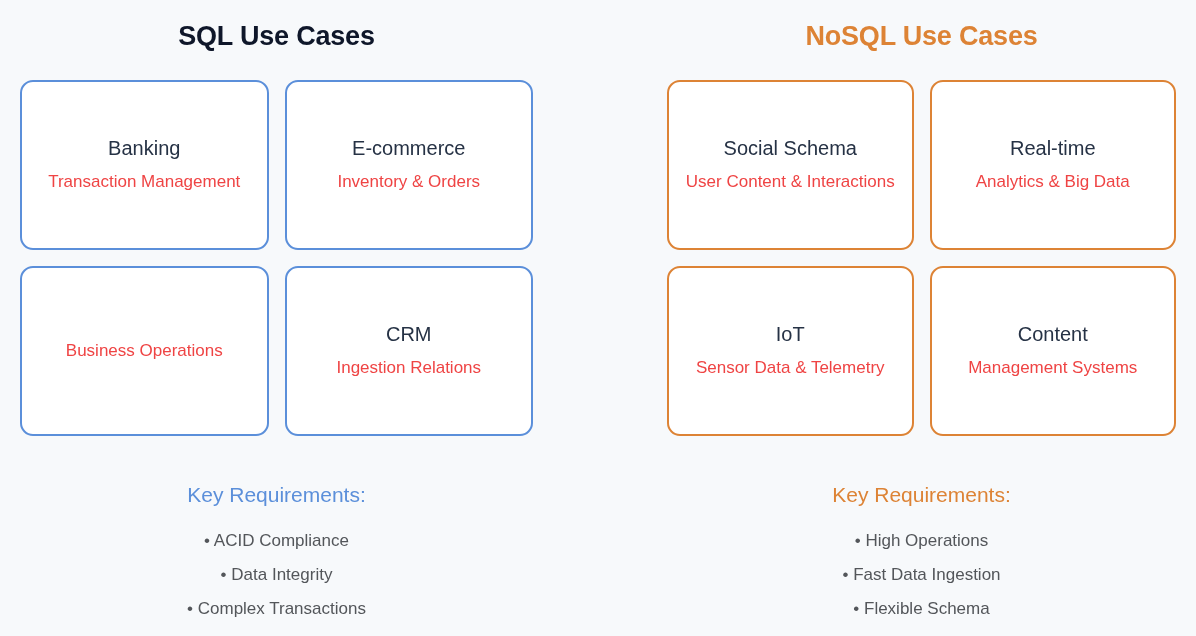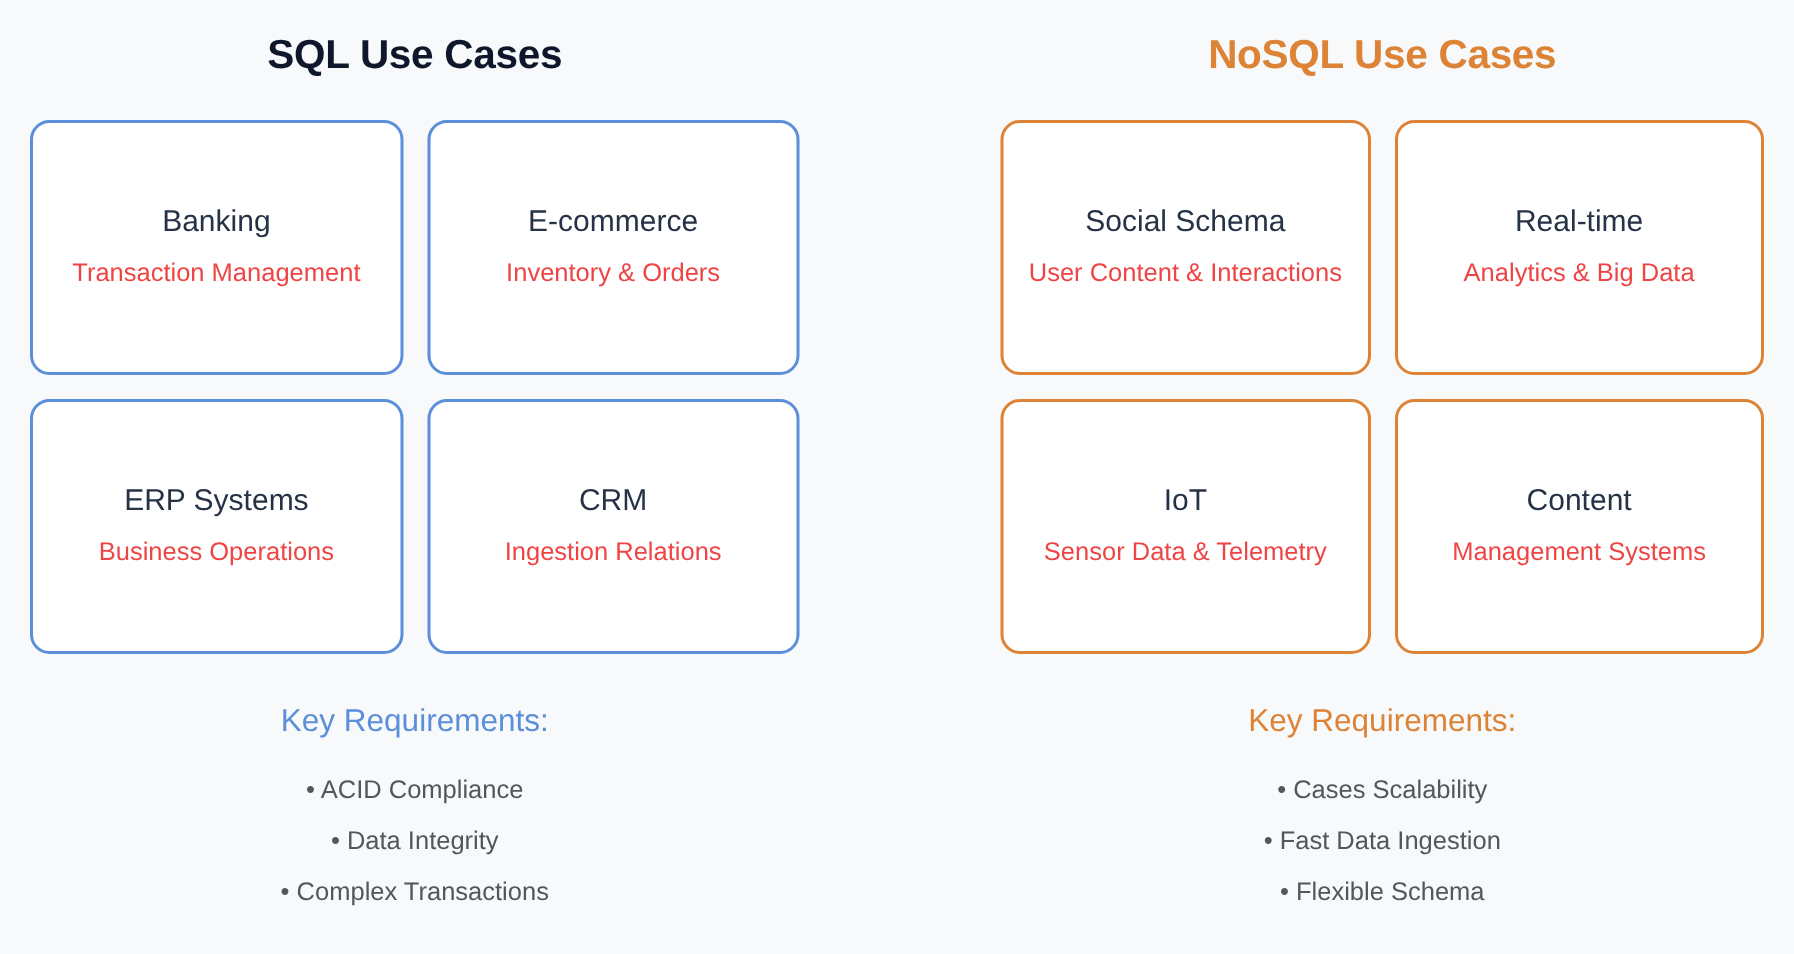--- a/index.html
+++ b/index.html
@@ -78,21 +78,21 @@
     font-weight: normal;
   }
   .card-subtitle {
     font-size: 17px;
     color: #ef4444;
     line-height: 26px;
     margin: 0;
     font-weight: normal;
   }
   .req-block {
-    margin-top: 32px;
+    margin-top: 46px;
     text-align: center;
   }
   .req-heading {
     font-size: 21px;
     line-height: 26px;
     margin: 0 0 16px 0;
     font-weight: normal;
   }
   .req-heading-sql { color: #5b8fda; }
   .req-heading-nosql { color: #dd8335; }
@@ -121,21 +121,20 @@
         <div class="card-title">Banking</div>
         <div class="card-subtitle">Transaction Management</div>
       </div>
 
       <div class="card card-sql">
         <div class="card-title">E-commerce</div>
         <div class="card-subtitle">Inventory &amp; Orders</div>
       </div>
 
       <div class="card card-sql">
-        <div class="card-title">ERP Systems</div>
         <div class="card-subtitle">Business Operations</div>
       </div>
 
       <div class="card card-sql">
         <div class="card-title">CRM</div>
         <div class="card-subtitle">Ingestion Relations</div>
       </div>
 
     </div>
 
@@ -172,20 +171,20 @@
       <div class="card card-nosql">
         <div class="card-title">Content</div>
         <div class="card-subtitle">Management Systems</div>
       </div>
 
     </div>
 
     <div class="req-block">
       <div class="req-heading req-heading-nosql">Key Requirements:</div>
       <ul class="req-list">
-        <li class="req-item">• Cases Scalability</li>
+        <li class="req-item">• High Operations</li>
         <li class="req-item">• Fast Data Ingestion</li>
         <li class="req-item">• Flexible Schema</li>
       </ul>
     </div>
   </section>
 
 </div>
 
 </body></html>

